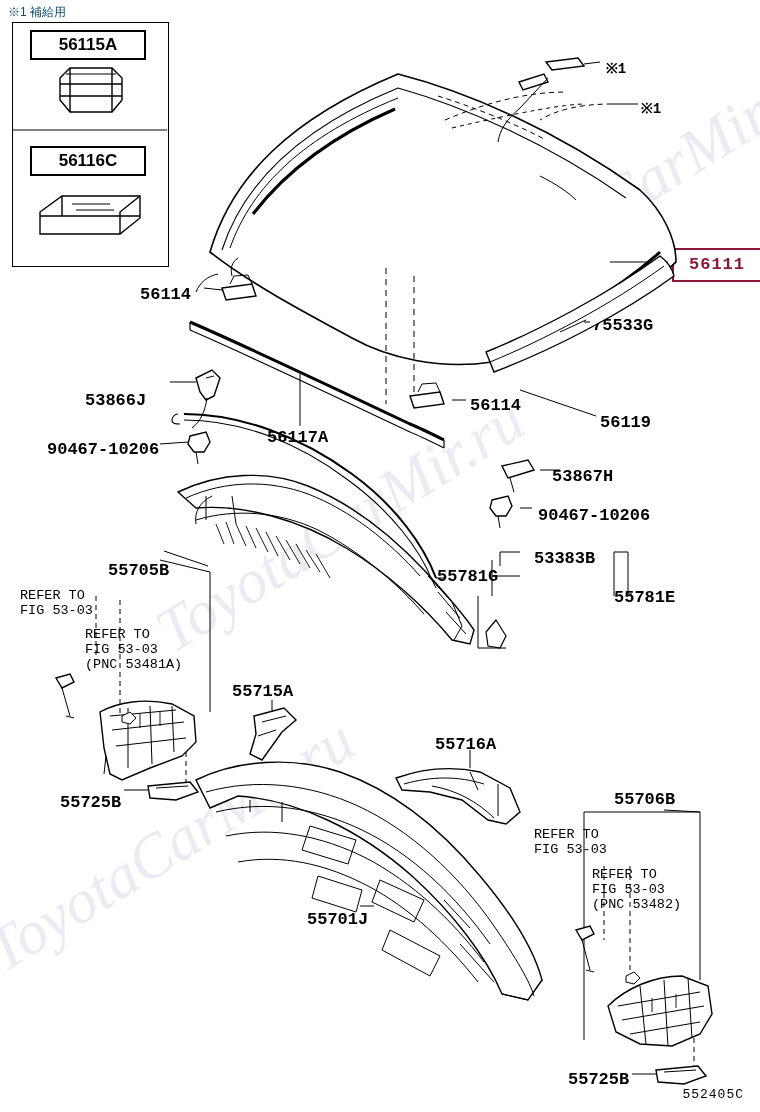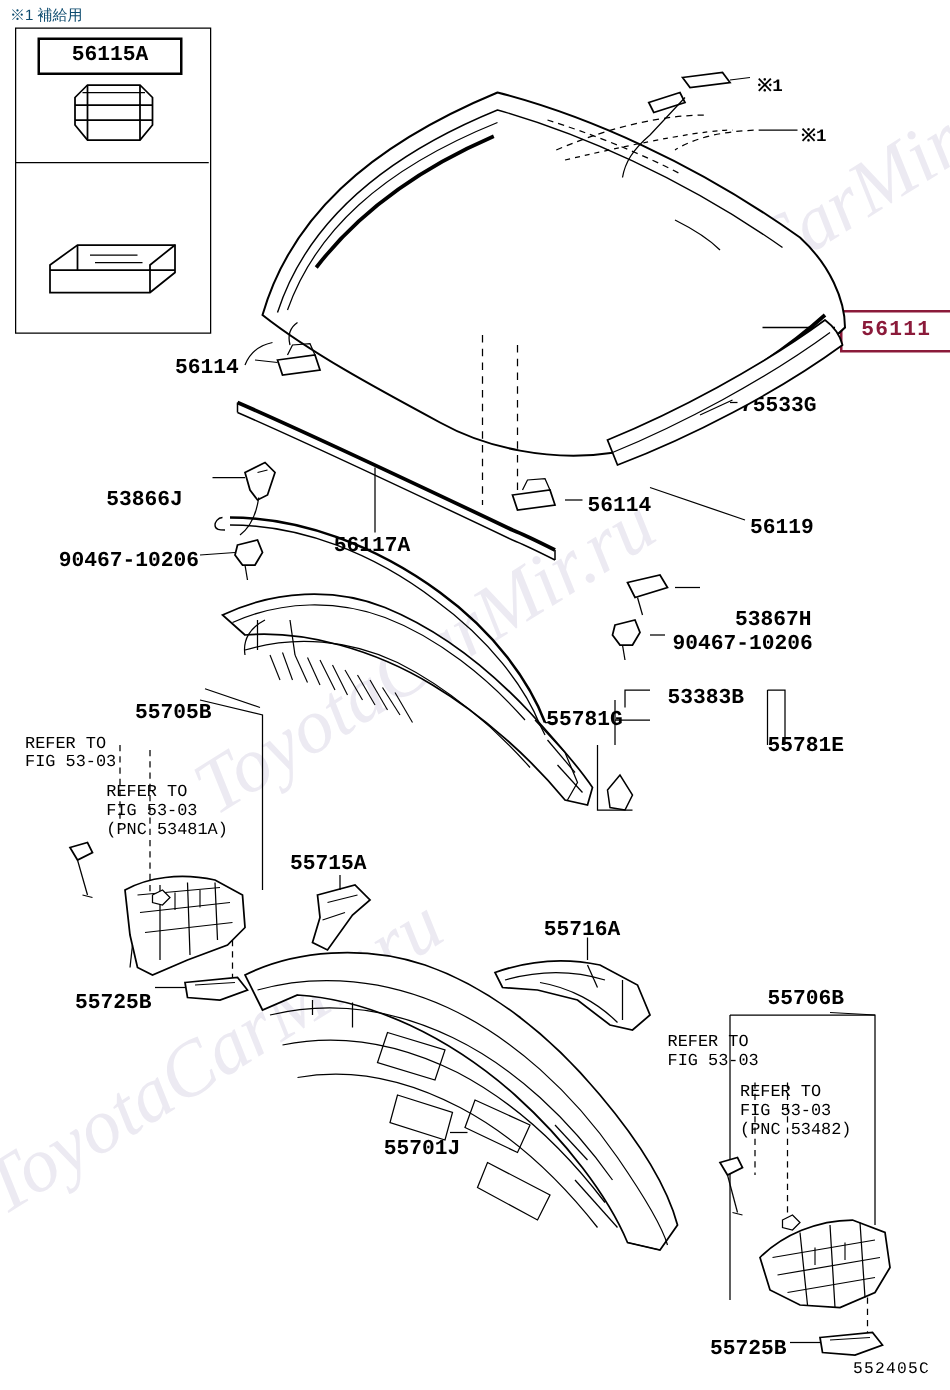--- a/index.html
+++ b/index.html
@@ -31,21 +31,21 @@
   }
   .lbl.refer {
     font-size: 13.5px;
     line-height: 15px;
     font-weight: normal;
   }
   .boxlabel {
     position: absolute;
     border: 2px solid #000;
     background: #fff;
-    font-family: Liberation Mono, monospace;
+    font-family: Liberation Sans, sans-serif;
     font-weight: bold;
     font-size: 17px;
     text-align: center;
     color: #000;
   }
   .hl {
     position: absolute;
     border: 2px solid #8b1a3a;
     background: #fff;
     font-family: "Liberation Mono", monospace;
@@ -103,34 +103,35 @@
 
   <div class="wm" style="left:430px; top:150px;">ToyotaCarMir.ru</div>
   <div class="wm" style="left:130px; top:490px;">ToyotaCarMir.ru</div>
   <div class="wm" style="left:-40px; top:810px;">ToyotaCarMir.ru</div>
 
   <div class="note-top">※1 補給用</div>
 
   <div class="panel" style="left:12px; top:22px; width:155px; height:243px;"></div>
 
   <div class="boxlabel" style="left:30px; top:30px; width:112px; height:26px; line-height:26px;">56115A</div>
+  <div class="boxlabel" style="left:30px; top:146px; width:112px; height:26px; line-height:26px;">56116C</div>
 
   <div class="hl" style="left:672px; top:248px; width:86px; height:30px; line-height:30px;">56111</div>
 
   <div class="lbl small" style="left:606px; top:58px;">※1</div>
   <div class="lbl small" style="left:641px; top:98px;">※1</div>
 
   <div class="lbl" style="left:140px; top:285px;">56114</div>
   <div class="lbl" style="left:85px;  top:375px;margin-top:16px;">53866J</div>
   <div class="lbl" style="left:47px; top:440px;">90467-10206</div>
   <div class="lbl" style="left:267px; top:428px;">56117A</div>
   <div class="lbl" style="left:470px; top:396px;">56114</div>
   <div class="lbl" style="left:600px; top:413px;">56119</div>
   <div class="lbl" style="left:592px; top:316px;">75533G</div>
-  <div class="lbl" style="left:588px; top:467px;margin-top:20px;">53867H</div>
+  <div class="lbl" style="left:552px; top:467px;">53867H</div>
   <div class="lbl" style="left:538px; top:506px;">90467-10206</div>
   <div class="lbl" style="left:534px; top:549px;">53383B</div>
   <div class="lbl" style="left:437px; top:567px;">55781G</div>
   <div class="lbl" style="left:614px; top:588px;">55781E</div>
   <div class="lbl" style="left:108px; top:549px;margin-top:12px;">55705B</div>
   <div class="lbl" style="left:60px;  top:793px;">55725B</div>
   <div class="lbl" style="left:232px; top:682px;">55715A</div>
   <div class="lbl" style="left:435px; top:735px;">55716A</div>
   <div class="lbl" style="left:307px; top:910px;">55701J</div>
   <div class="lbl" style="left:614px; top:790px;">55706B</div>

